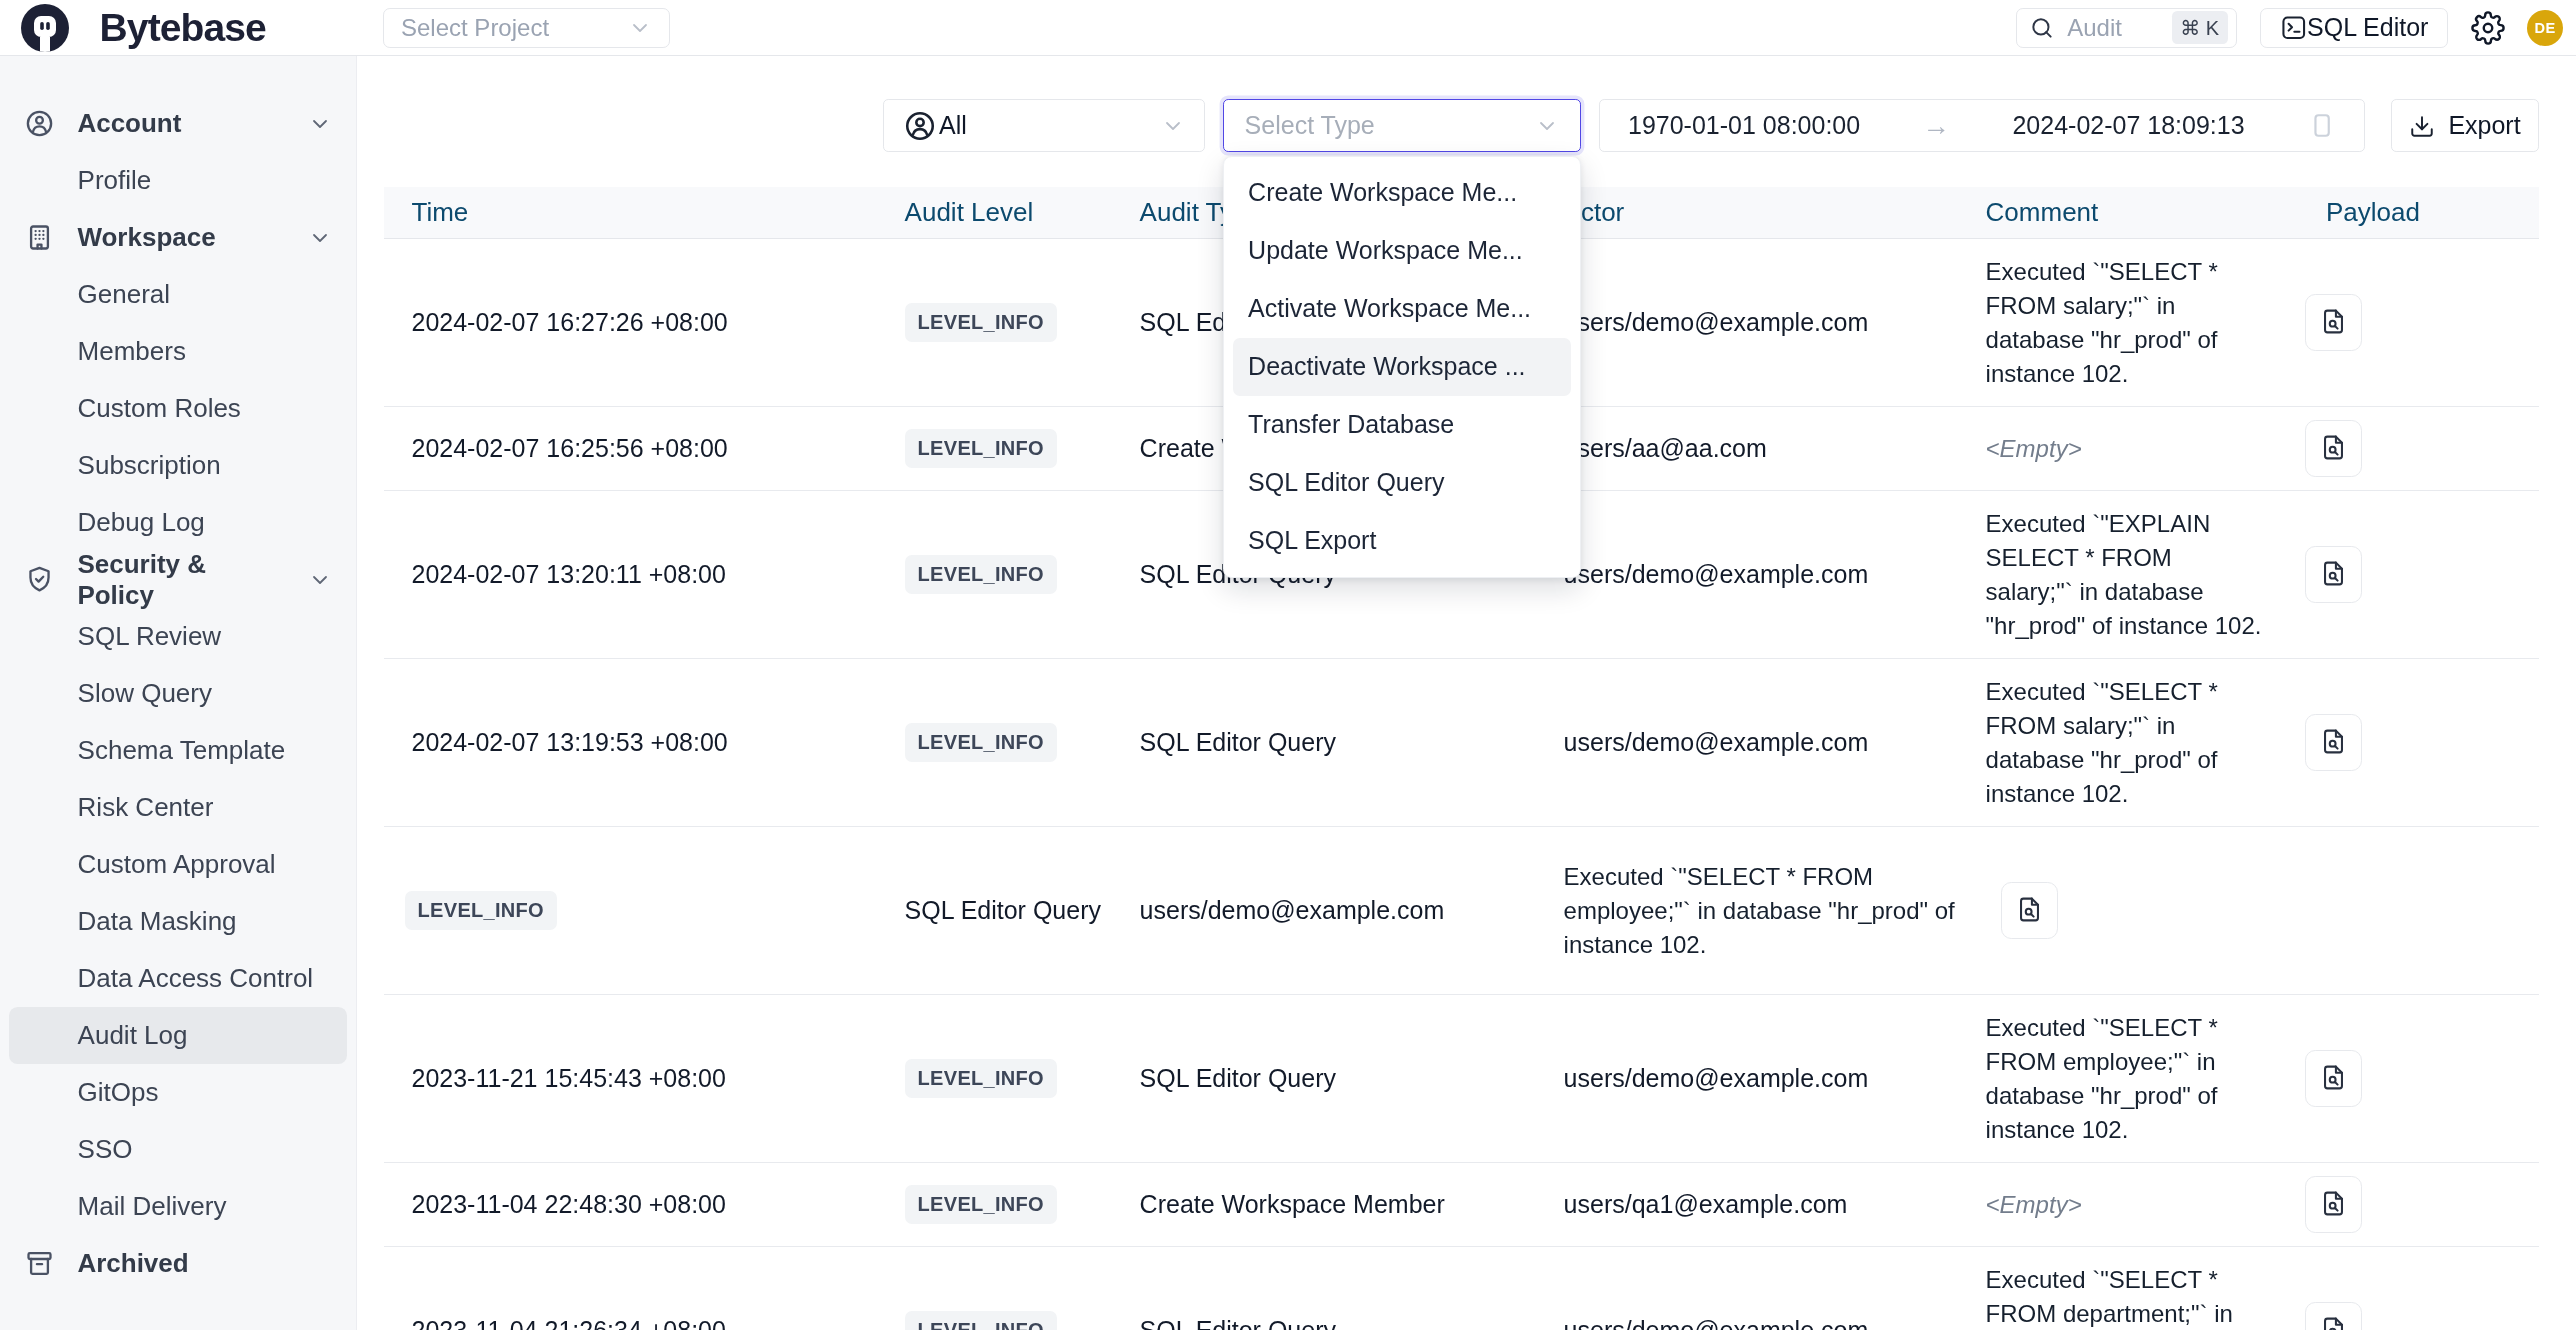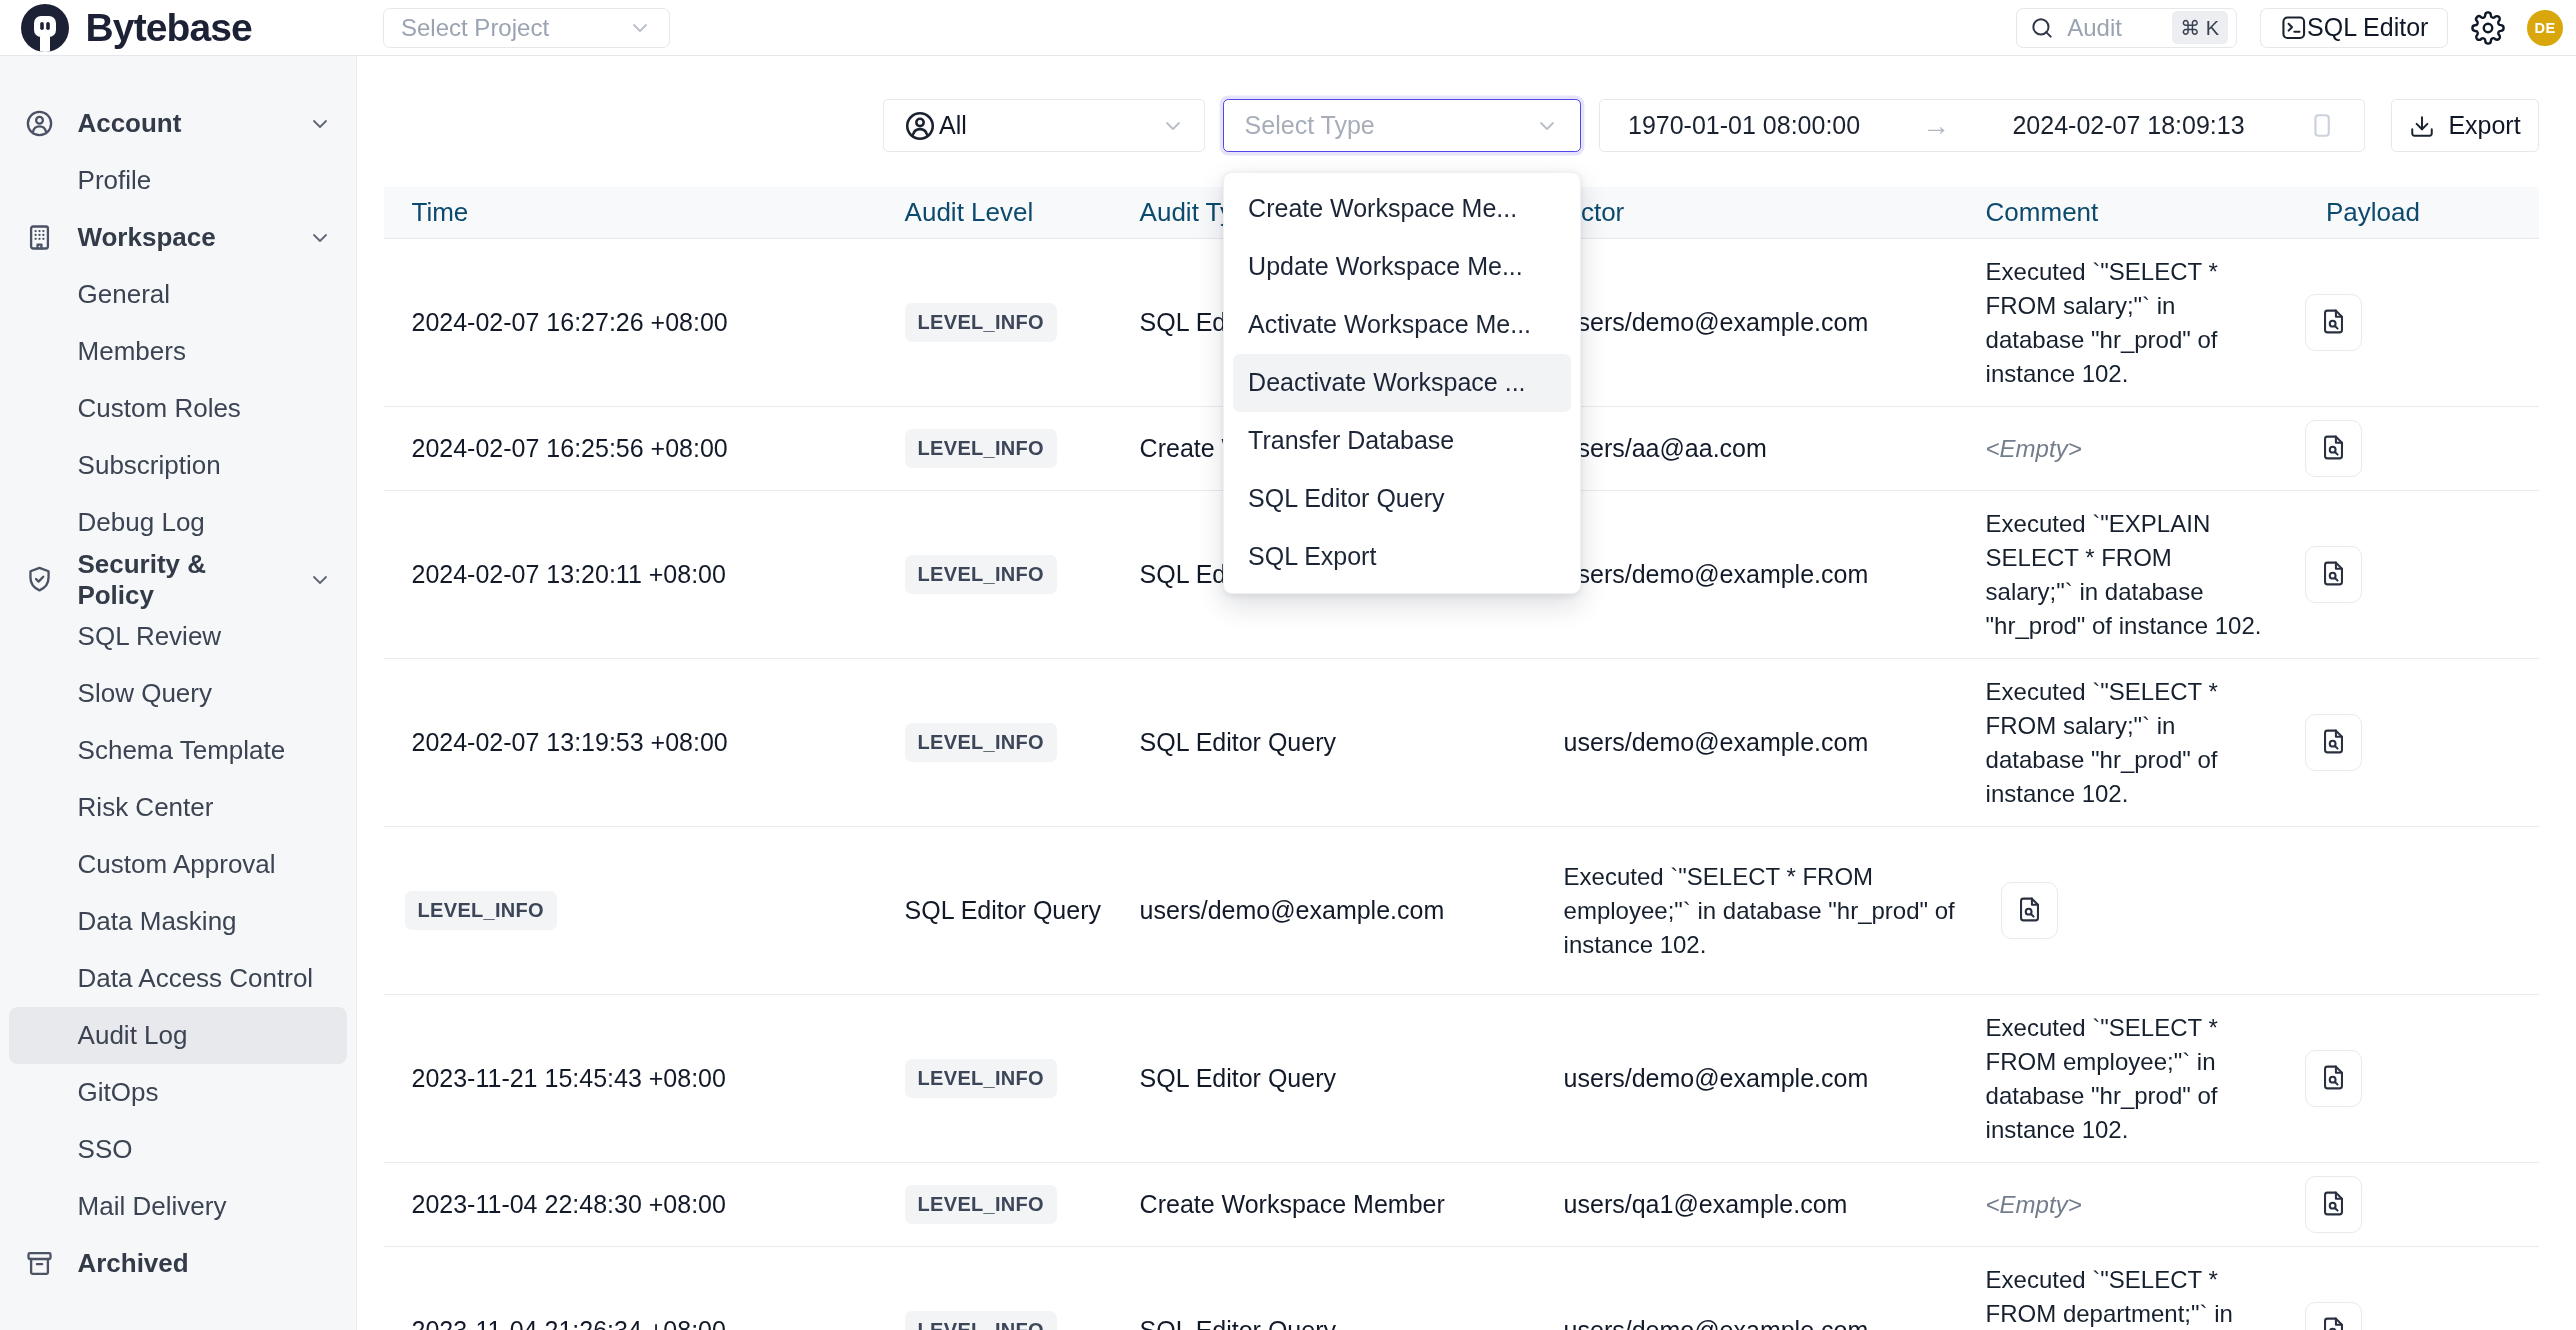--- a/index.html
+++ b/index.html
@@ -2,21 +2,21 @@
 <html style="font-size:13.7px"><head>
 <meta charset="utf-8">
 <style>
   * { margin:0; padding:0; box-sizing:border-box; }
   html,body { width:2576px; height:1330px; overflow:hidden; background:#fff;
     font-family:"Liberation Sans","DejaVu Sans",sans-serif; color:#141c2b; }
 
   
   .topbar { position:relative; height:56px; background:#fff; border-bottom:0.9px solid #e5e7eb;
     display:flex; align-items:center; z-index:40; }
-  .brand { width:357px; display:flex; align-items:center; gap:17px; padding-left:20.6px; }
+  .brand { width:357px; display:flex; align-items:center; gap:31px; padding-left:20.6px; }
   .brand-logo svg { width:48px; height:48px; display:block; }
   .brand-name { font-size:39px; font-weight:700; color:#1d2135; letter-spacing:-0.9px; }
   .project-select { position:absolute; left:383px; top:7.7px; width:287px; height:40px;
     border:0.9px solid #e5e7eb; border-radius:6.9px; background:#fff; display:flex; align-items:center;
     justify-content:space-between; padding:0 17px; color:#9aa3b2; font-size:24px; }
   .topbar-right { margin-left:auto; display:flex; align-items:center; gap:22.3px; padding-right:13px; }
   .search-box { width:221px; height:40px; border:0.9px solid #e5e7eb; border-radius:6.9px;
     display:flex; align-items:center; gap:12px; padding:0 8.6px 0 12px; }
   .search-box .sicon { color:#2e3646; display:flex; }
   .search-box .sicon svg { width:26px; height:26px; }
@@ -81,21 +81,21 @@
     padding:7.7px 13px; font-size:20px; font-weight:600; color:#3d4658; letter-spacing:0.3px; white-space:nowrap; }
   .cell-type, .cell-actor { padding-left:20.6px; font-size:25px; color:#121a29; white-space:nowrap; }
   .cell-comment { padding-left:20.6px; padding-right:6.9px; font-size:24px; line-height:34px; color:#16202e; }
   .cell-comment.empty { color:#737d8c; font-style:italic; }
   .cell-payload { padding-left:36px; }
   .payload-btn { width:57px; height:57px; border:1.7px solid #e7e9ed; border-radius:10.3px;
     background:#fff; display:flex; align-items:center; justify-content:center; color:#28303f; cursor:pointer; }
   .payload-btn svg { width:29px; height:29px; }
 
   
-  .dropdown { position:absolute; left:866px; top:116px; width:358px; background:#fff;
+  .dropdown { position:absolute; left:866px; top:100px; width:358px; background:#fff;
     border:0.9px solid #eef0f3; border-radius:8.6px; padding:6.9px 0; z-index:30;
     box-shadow:0 10.3px 27.5px rgba(15,23,42,.14), 0 1.7px 6.9px rgba(15,23,42,.08); }
   .dd-item { height:58px; margin:0 8.6px; border-radius:6.9px; display:flex; align-items:center;
     padding:0 15.5px; font-size:25px; color:#1c2536; white-space:nowrap; overflow:hidden; cursor:pointer; }
   .dd-item.hl { background:#f2f3f5; }
 </style>
 </head>
 <body>
 
 <header class="topbar">

